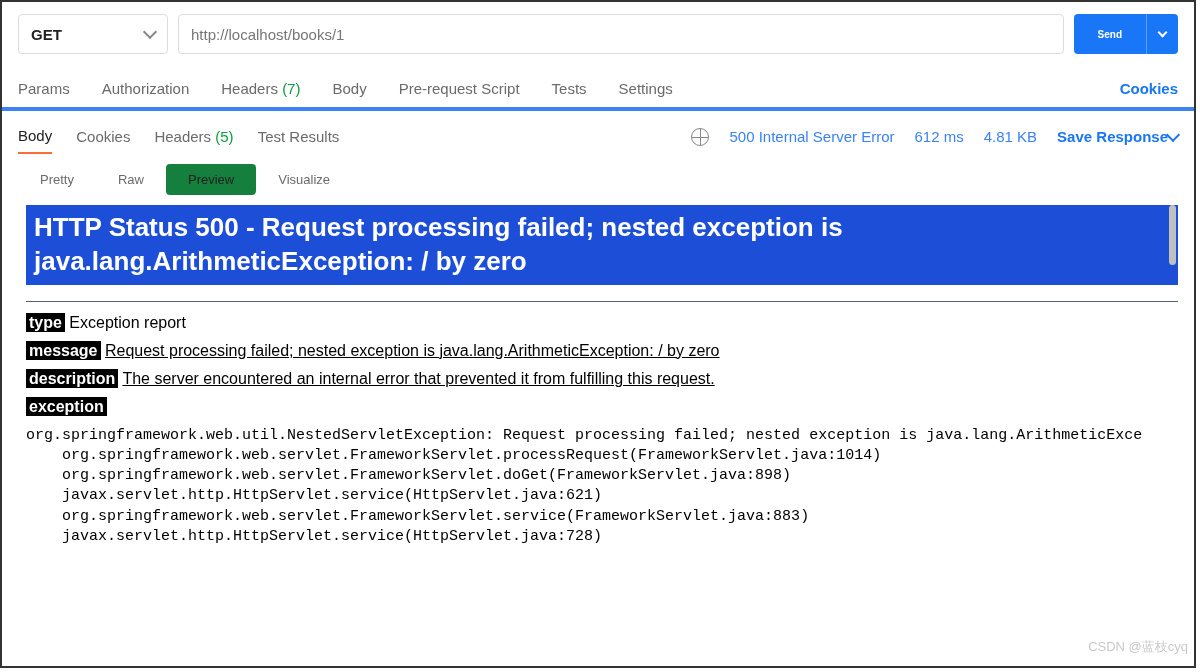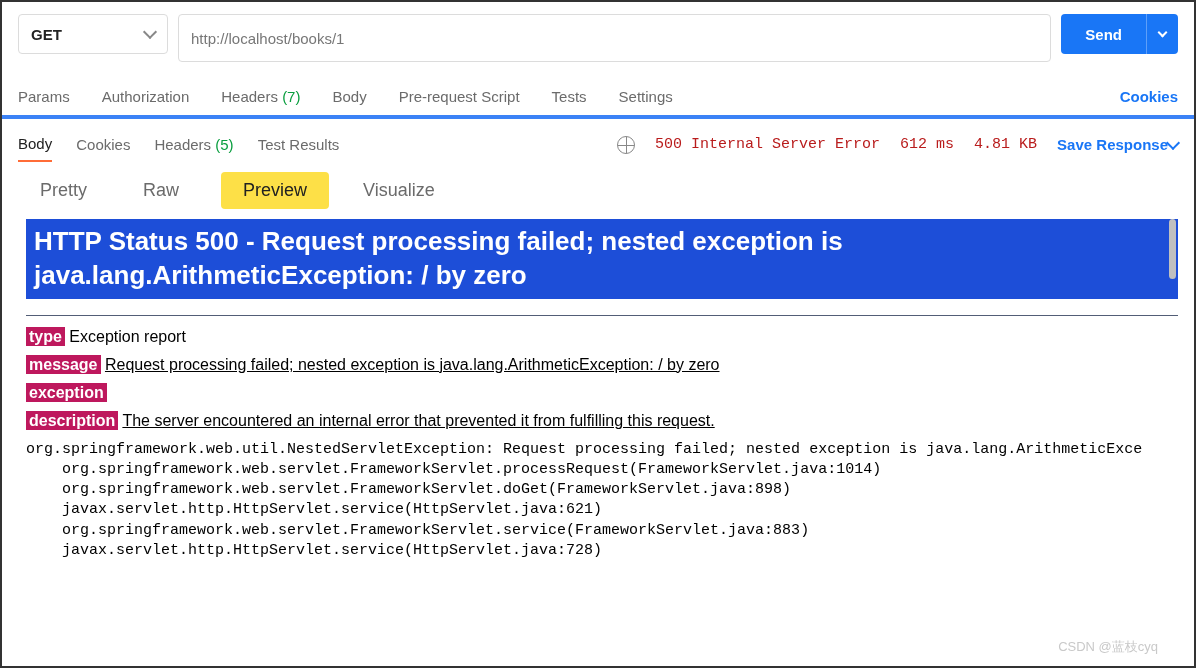--- a/index.html
+++ b/index.html
@@ -4,56 +4,56 @@
 <style>
 * { box-sizing: border-box; margin: 0; padding: 0; }
 body { font-family: -apple-system, BlinkMacSystemFont, "Segoe UI", Arial, sans-serif; font-size: 14px; color: #212121; background: #fff; }
 .frame { border: 2px solid #333; width: 1196px; height: 668px; position: relative; overflow: hidden; }
 
 .top-row { display: flex; gap: 10px; padding: 12px 16px 12px 16px; align-items: stretch; }
 .method-sel { display: flex; align-items: center; border: 1px solid #dcdcdc; border-radius: 4px; padding: 0 12px; min-width: 150px; height: 40px; cursor: pointer; justify-content: space-between; }
 .method-sel .label { font-weight: 600; font-size: 15px; color: #222; }
 .chev { width: 10px; height: 10px; border-right: 2px solid #888; border-bottom: 2px solid #888; transform: rotate(45deg); margin-top: -4px; }
 .chev.small { width: 7px; height: 7px; border-color: #fff; }
-.url-box { flex: 1; border: 1px solid #dcdcdc; border-radius: 4px; display: flex; align-items: center; padding: 0 12px; height: 48px; color: #777; font-size: 15px; }
+.url-box { flex: 1; border: 1px solid #dcdcdc; border-radius: 4px; display: flex; align-items: center; padding: 0 12px; height: 40px; color: #777; font-size: 15px; }
 .send-wrap { display: flex; height: 40px; }
-.send-btn { background: #1976f6; color: #fff; border: none; font-weight: 600; font-size: 15px; padding: 0 24px; border-radius: 4px 0 0 4px; cursor: pointer; }
+.send-btn { background: #1976f6; color: #fff; border: none; font-weight: 600; font-size: 10px; padding: 0 24px; border-radius: 4px 0 0 4px; cursor: pointer; }
 .send-opt { background: #1976f6; border: none; border-left: 1px solid rgba(255,255,255,0.3); padding: 0 12px; border-radius: 0 4px 4px 0; display: flex; align-items: center; cursor: pointer; }
 
 .req-tabs { display: flex; padding: 4px 16px 0 16px; gap: 32px; font-size: 15px; color: #6b6b6b; border-bottom: 4px solid #3b82f6; align-items: center; }
 .req-tabs .tab { padding: 10px 0; cursor: pointer; white-space: nowrap; }
 .req-tabs .tab.headers { color: #6b6b6b; }
 .count { color: #0a9e3f; font-weight: 500; }
 .cookies-link { margin-left: auto; color: #1976f6; font-weight: 600; cursor: pointer; padding: 10px 0; }
 
 .resp-row { display: flex; padding: 8px 16px 0 16px; gap: 24px; font-size: 15px; color: #6b6b6b; align-items: center; }
 .resp-row .rtab { padding: 8px 0; cursor: pointer; }
 .resp-row .rtab.active { color: #212121; border-bottom: 2px solid #ff6c37; }
 .globe { width: 18px; height: 18px; border: 1.5px solid #888; border-radius: 50%; position: relative; display: inline-block; }
 .globe::before { content: ''; position: absolute; left: 50%; top: 0; width: 1px; height: 100%; background: #888; }
 .globe::after { content: ''; position: absolute; top: 50%; left: 0; height: 1px; width: 100%; background: #888; }
-.status { color: #b91c1c; font-weight: 500; font-family: Liberation Mono, monospace; }
+.status { color: #3b82f6; font-weight: 500; }
 .save-link { color: #1976f6; font-weight: 600; cursor: pointer; display: flex; align-items: center; gap: 0; }
 .save-link .chev { border-color: #1976f6; }
 .resp-right { margin-left: auto; display: flex; gap: 20px; align-items: center; }
 
-.view-tabs { display: flex; padding: 10px 16px; gap: 12px; align-items: center; font-size: 18px; color: #6b6b6b; }
+.view-tabs { display: flex; padding: 10px 16px; gap: 0; align-items: center; font-size: 13px; color: #6b6b6b; }
 .view-tabs .vtab { padding: 8px 22px; cursor: pointer; border-radius: 4px; }
-.view-tabs .vtab.active { background: #fde047; color: #212121; margin-left: 8px; }
+.view-tabs .vtab.active { background: #15803d; color: #212121; }
 
 .resp-body { margin: 0 16px 16px 24px; position: relative; height: 380px; overflow: hidden; }
 .scrollbar { position: absolute; right: 2px; top: 0; width: 7px; height: 60px; background: #c0c0c0; border-radius: 4px; cursor: pointer; }
 .err-h1 { background: #1d4ed8; color: #fff; font-size: 26px; font-weight: 700; padding: 6px 8px; line-height: 1.3; }
 .hr { border: none; border-top: 1px solid #525d76; margin: 16px 0 12px 0; }
 .field { margin: 10px 0; font-size: 16px; color: #000; }
-.field .lab { background: #be185d; color: #fff; font-weight: 700; padding: 1px 3px; }
+.field .lab { background: #000000; color: #fff; font-weight: 700; padding: 1px 3px; }
 .field .u { text-decoration: underline; }
 .trace { font-family: "Courier New", monospace; font-size: 15px; color: #000; white-space: pre; line-height: 1.35; margin-top: 8px; }
 
-.watermark { position: absolute; right: 36px; bottom: 10px; color: #c9c9c9; font-size: 13px; pointer-events: none; }
+.watermark { position: absolute; right: 6px; bottom: 10px; color: #c9c9c9; font-size: 13px; pointer-events: none; }
 </style>
 </head>
 <body>
 
 <div class="frame">
 
   <div class="top-row">
     <div class="method-sel">
       <span class="label">GET</span>
       <span class="chev"></span>
@@ -115,25 +115,25 @@
     <h1 class="err-h1">HTTP Status 500 - Request processing failed; nested exception is java.lang.ArithmeticException: / by zero</h1>
     <hr class="hr">
     <p class="field">
       <b class="lab">type</b><span> Exception report</span>
     </p>
     <p class="field">
       <b class="lab">message</b>
       <span class="u">Request processing failed; nested exception is java.lang.ArithmeticException: / by zero</span>
     </p>
     <p class="field">
-      <b class="lab">exception</b>
+      <b class="lab">description</b>
+      <span class="u">The server encountered an internal error that prevented it from fulfilling this request.</span>
     </p>
     <p class="field">
-      <b class="lab">description</b>
-      <span class="u">The server encountered an internal error that prevented it from fulfilling this request.</span>
+      <b class="lab">exception</b>
     </p>
     <pre class="trace">org.springframework.web.util.NestedServletException: Request processing failed; nested exception is java.lang.ArithmeticExce
     org.springframework.web.servlet.FrameworkServlet.processRequest(FrameworkServlet.java:1014)
     org.springframework.web.servlet.FrameworkServlet.doGet(FrameworkServlet.java:898)
     javax.servlet.http.HttpServlet.service(HttpServlet.java:621)
     org.springframework.web.servlet.FrameworkServlet.service(FrameworkServlet.java:883)
     javax.servlet.http.HttpServlet.service(HttpServlet.java:728)</pre>
   </div>
 
   <div class="watermark">CSDN @蓝枝cyq</div>

